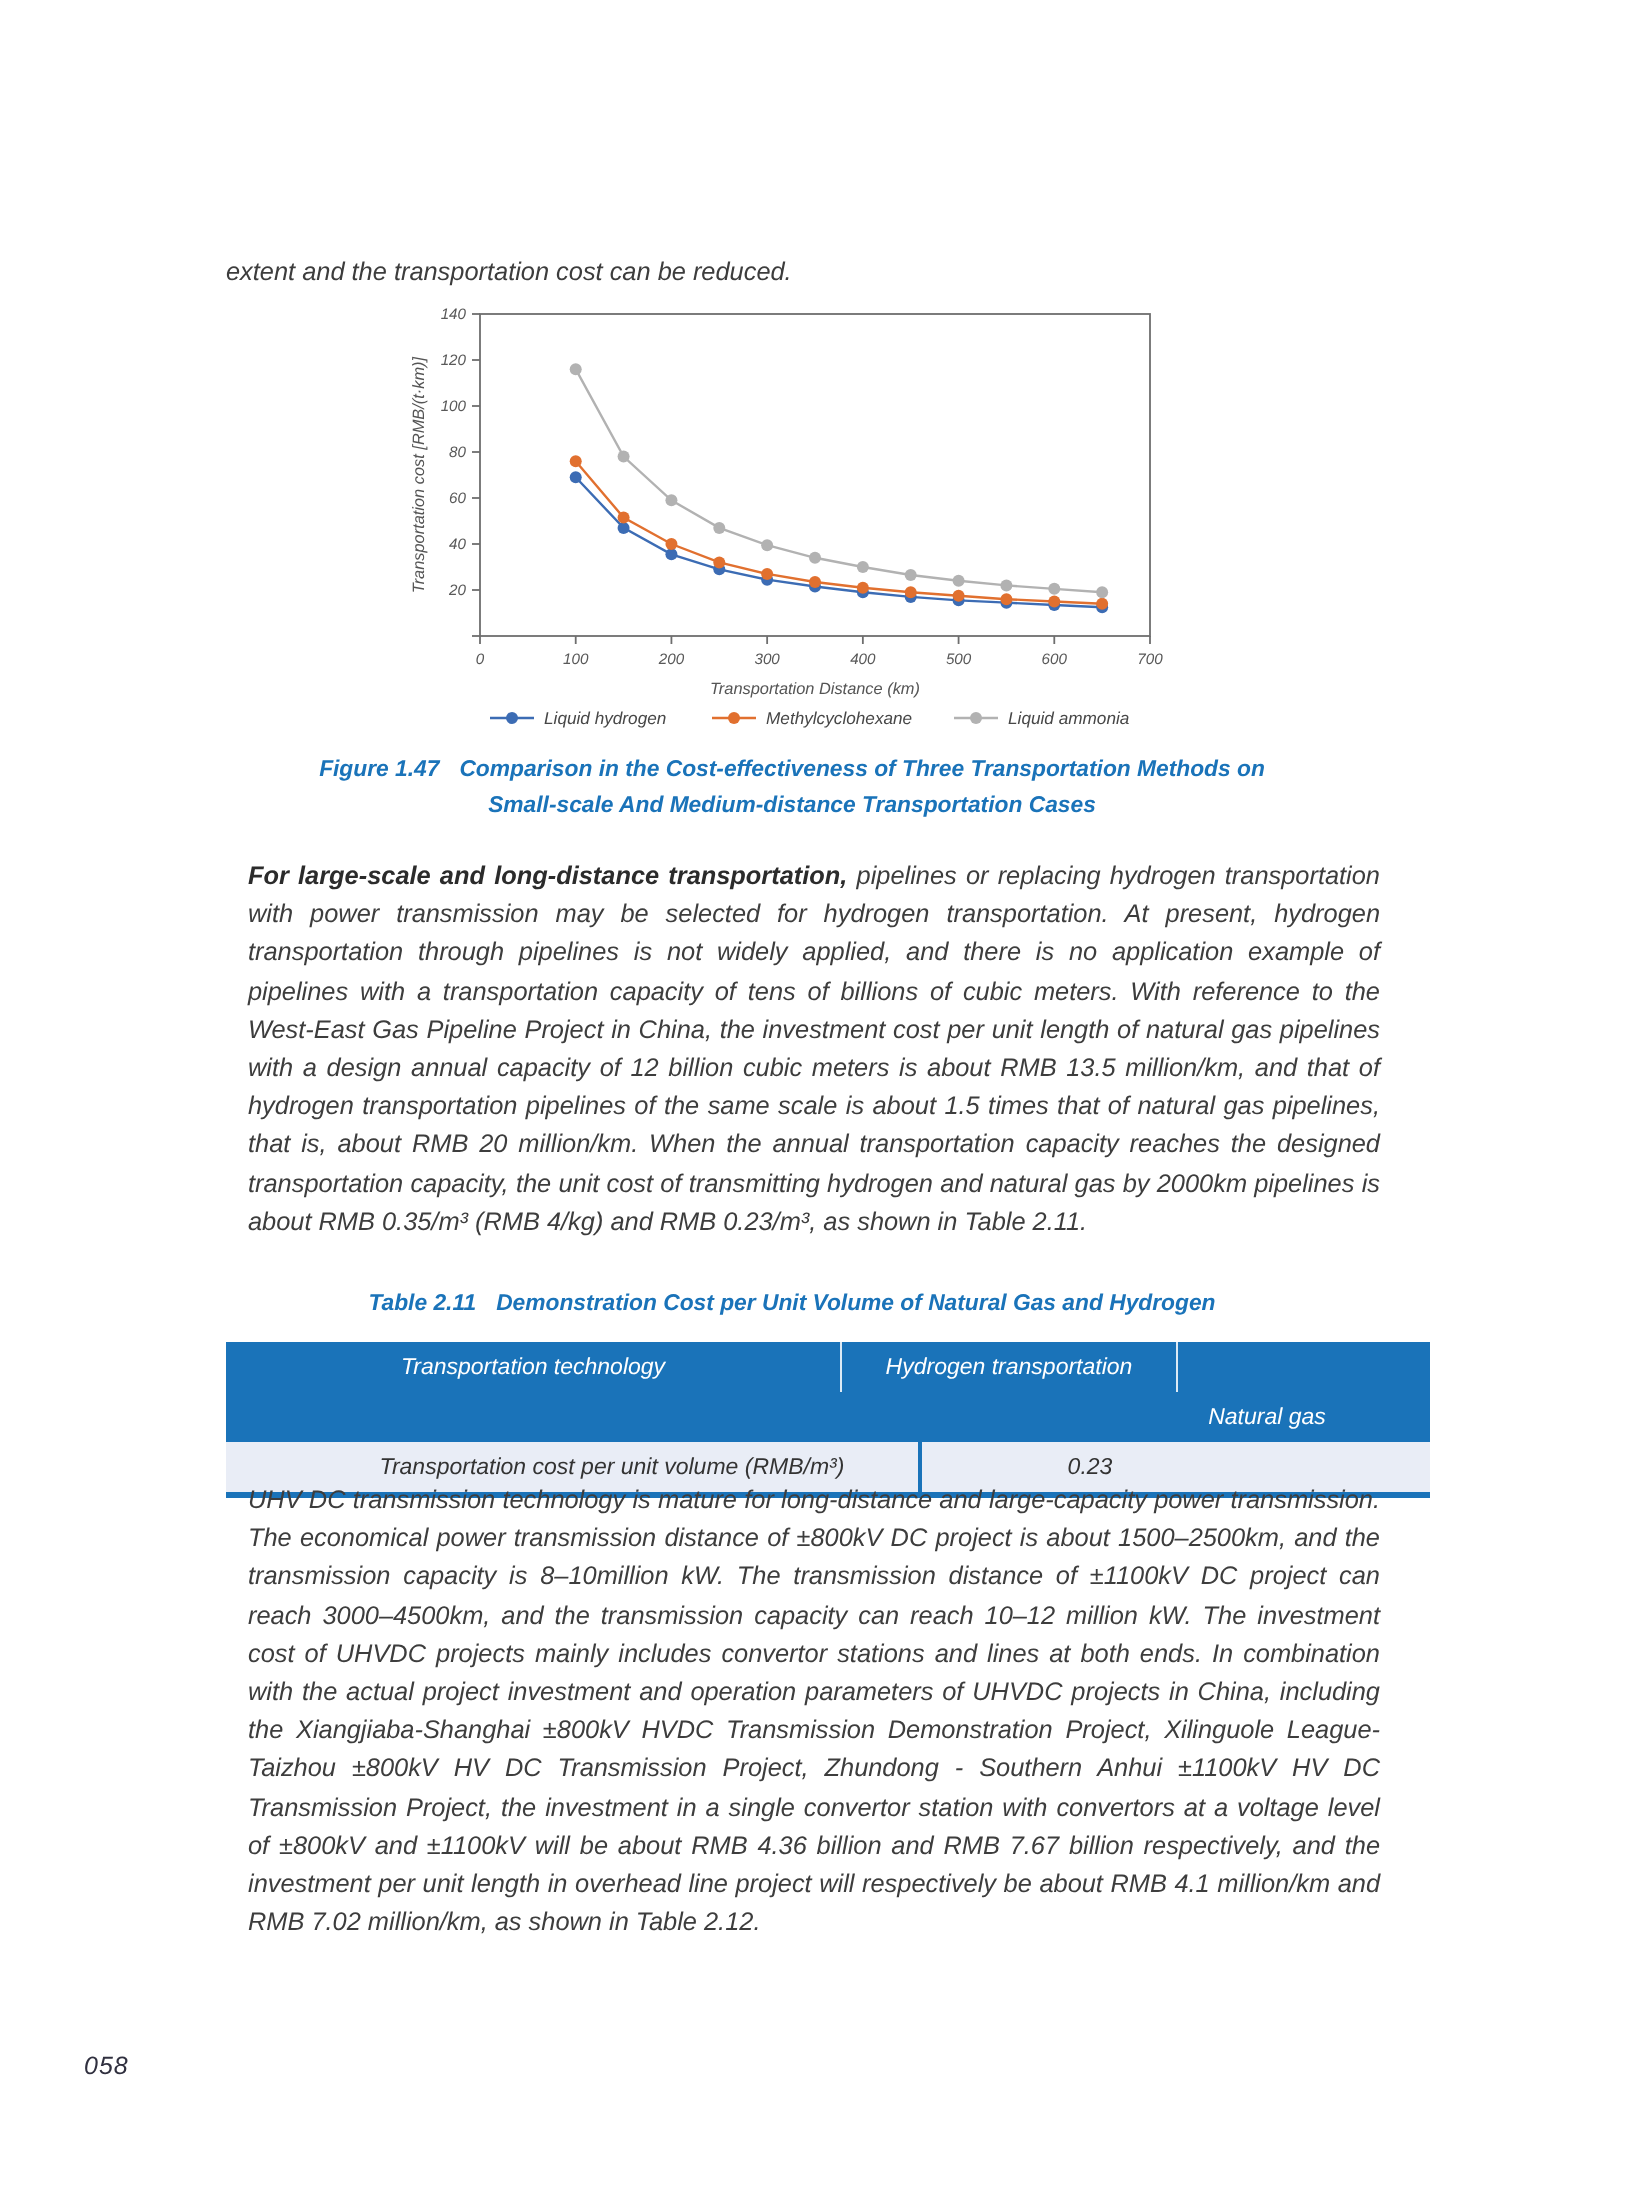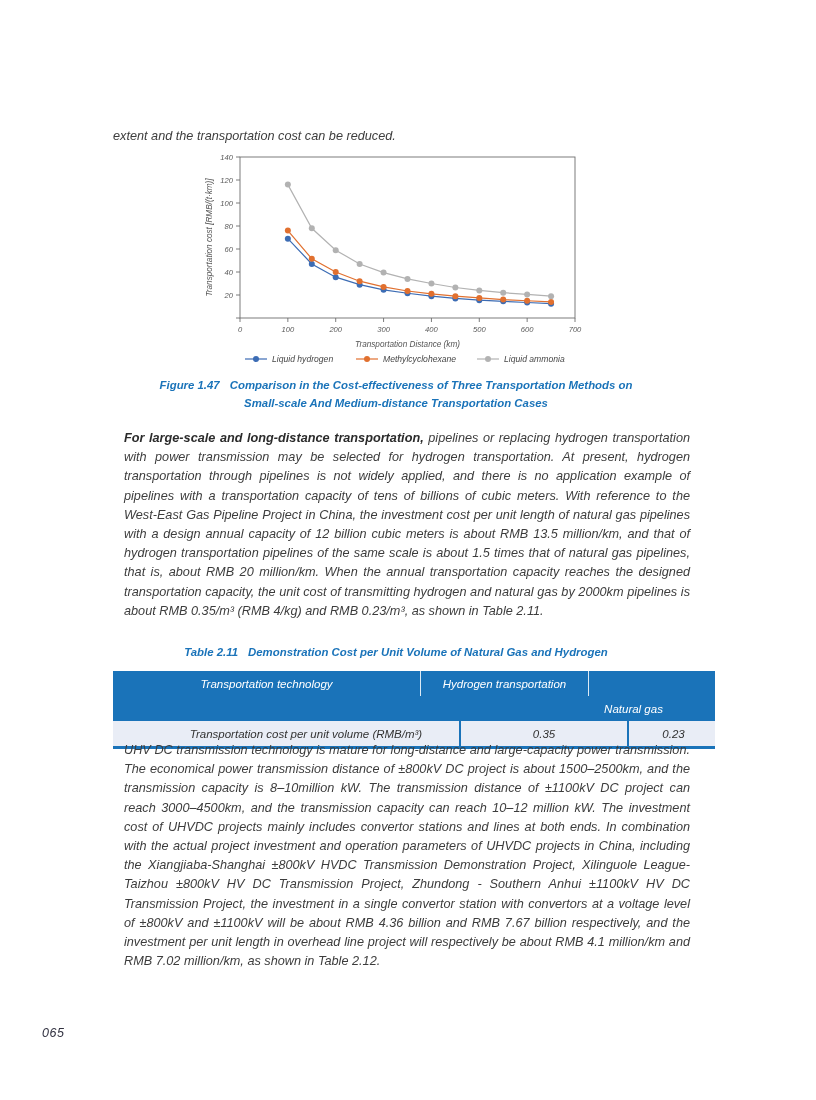--- a/index.html
+++ b/index.html
@@ -159,22 +159,21 @@
   </div>
 
   <div class="cost-table">
     <div class="tbl-row head">
       <div class="tbl-cell">Transportation technology</div>
       <div class="tbl-cell">Hydrogen transportation</div>
       <div class="tbl-cell">Natural gas</div>
     </div>
     <div class="tbl-row data">
       <div class="tbl-cell">Transportation cost per unit volume (RMB/m³)</div>
-      <div class="tbl-cell">0.35</div>
       <div class="tbl-cell">0.23</div>
     </div>
   </div>
 
   <div class="body-text para2">UHV DC transmission technology is mature for long-distance and large-capacity power transmission. The economical power transmission distance of ±800kV DC project is about 1500–2500km, and the transmission capacity is 8–10million kW. The transmission distance of ±1100kV DC project can reach 3000–4500km, and the transmission capacity can reach 10–12 million kW. The investment cost of UHVDC projects mainly includes convertor stations and lines at both ends. In combination with the actual project investment and operation parameters of UHVDC projects in China, including the Xiangjiaba-Shanghai ±800kV HVDC Transmission Demonstration Project, Xilinguole League- Taizhou ±800kV HV DC Transmission Project, Zhundong - Southern Anhui ±1100kV HV DC Transmission Project, the investment in a single convertor station with convertors at a voltage level of ±800kV and ±1100kV will be about RMB 4.36 billion and RMB 7.67 billion respectively, and the investment per unit length in overhead line project will respectively be about RMB 4.1 million/km and RMB 7.02 million/km, as shown in Table 2.12.</div>
 
-  <div class="page-number">065</div>
+  <div class="page-number">058</div>
 
 </div>
 
 </body></html>

